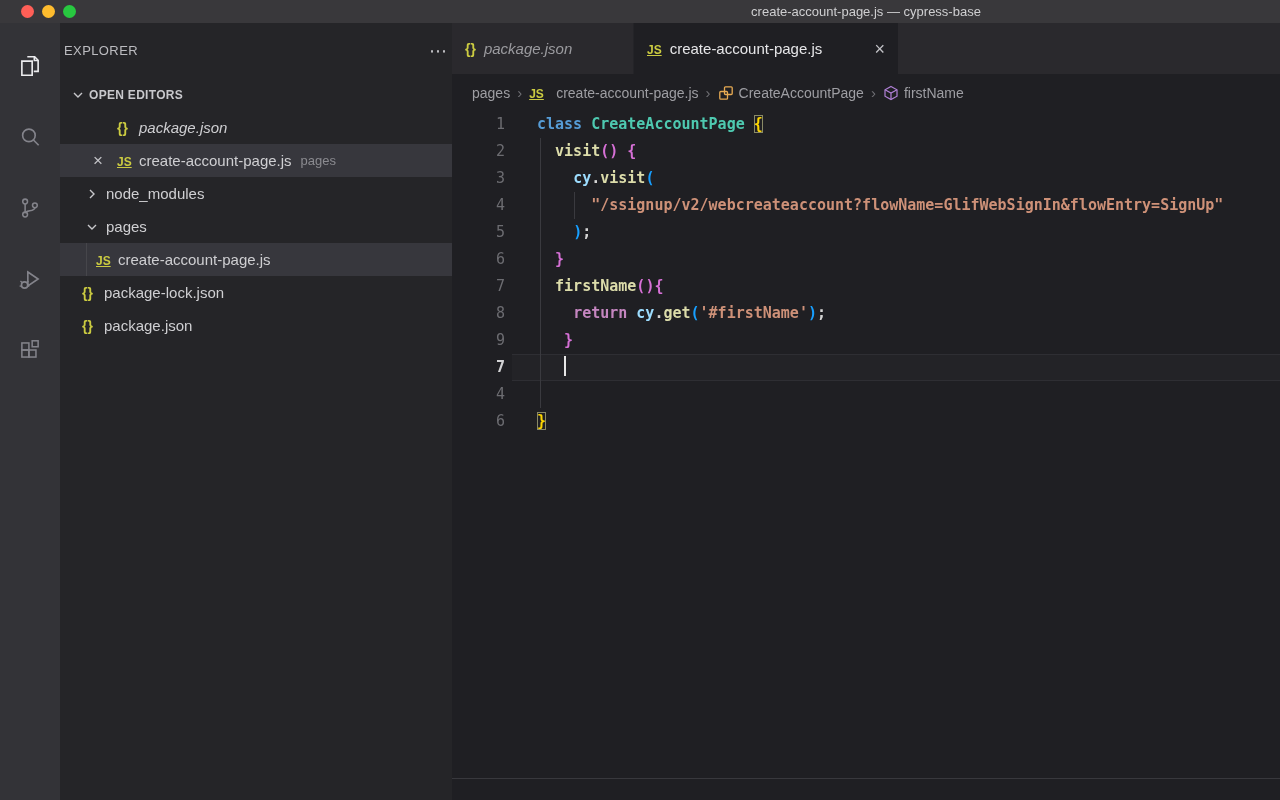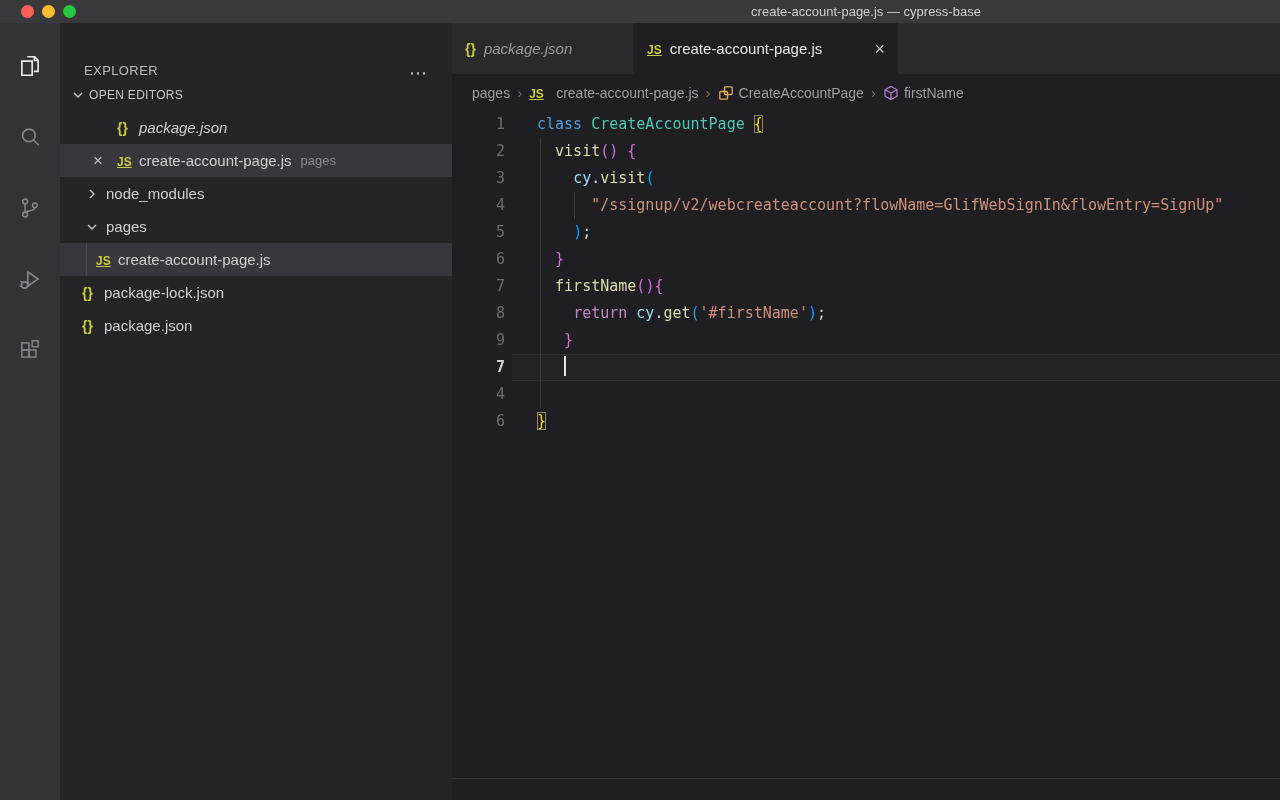--- a/index.html
+++ b/index.html
@@ -17,28 +17,28 @@
 
   
   .activitybar { width:60px; background:#333337; flex:none; display:flex;
     flex-direction:column; align-items:center; padding-top:14px; }
   .act-item { width:48px; height:62px; display:flex; align-items:center;
     justify-content:center; color:#84848b; cursor:pointer; margin-bottom:9px; }
   .act-item.active { color:#ececee; }
 
   
   .sidebar { width:392px; background:#252528; flex:none; position:relative; }
-  .sidebar-title { height:55px; display:flex; align-items:flex-end; padding:0 24px; }
+  .sidebar-title { height:55px; display:flex; align-items:center; padding:0 4px; }
   .sidebar-title .t { color:#bcbcc0; font-size:13px; letter-spacing:.4px; }
   .sidebar-title .more { margin-left:auto; color:#c6c6ca; font-size:18px;
     letter-spacing:1px; cursor:pointer; line-height:10px; }
   .row { height:33px; display:flex; align-items:center; font-size:15px;
     color:#cfcfd2; cursor:pointer; position:relative; white-space:nowrap; }
   .row.selected { background:#37373d; }
-  .sec-header { font-weight:normal; font-size:12px; color:#c8c8cc; letter-spacing:.3px;
+  .sec-header { font-weight:bold; font-size:12px; color:#c8c8cc; letter-spacing:.3px;
     padding-left:10px; }
   .sec-header .chev { width:16px; height:16px; margin-right:3px; flex:none; }
   .oe-action { width:24px; margin-left:33px; flex:none; color:#c3c3c7;
     font-size:17px; line-height:16px; }
   .file-ico { width:22px; flex:none; text-align:left; }
   .ico-json { color:#cbcb41; font-weight:600; font-size:14px; }
   .ico-js { color:#cbcb41; font-weight:700; font-size:12px; font-style:normal;text-decoration:underline; }
   .row .label.italic { font-style:italic; }
   .row .desc { color:#8b8b90; font-size:13px; margin-left:9px; }
   .tree-folder { padding-left:24px; }
@@ -71,21 +71,21 @@
   .code { flex:1; position:relative; font-family:"DejaVu Sans Mono","Liberation Mono",monospace;
     font-size:15px; }
   .code-line { display:flex; height:27px; line-height:27px; }
   .gutter { width:60px; flex:none; text-align:right; padding-right:7px;
     color:#6c6c71; user-select:none; }
   .code-line.active .gutter { color:#d2d2d4; font-weight:bold; }
   .content { flex:1; position:relative; padding-left:25px; white-space:pre; min-width:0; }
   .code-line.active .content { background:#232327;
     box-shadow: inset 0 1px 0 #2e2e33, inset 0 -1px 0 #2e2e33; }
   .iguide { position:absolute; top:0; width:1px; height:27px; background:#3a3a3f; }
-  .tok { display:inline; }
+  .tok { display:inline;font-weight:bold; }
   .bracket-box { outline:1px solid #8a8a66; outline-offset:-1px; }
   .cursor { display:inline-block; width:2px; height:20px; background:#e6e6e6;
     vertical-align:-4px; }
   .bottom-divider { position:absolute; left:0; right:0; top:755px; height:1px;
     background:#38383d; }
 </style>
 </head>
 <body>
 
 <div class="titlebar">

